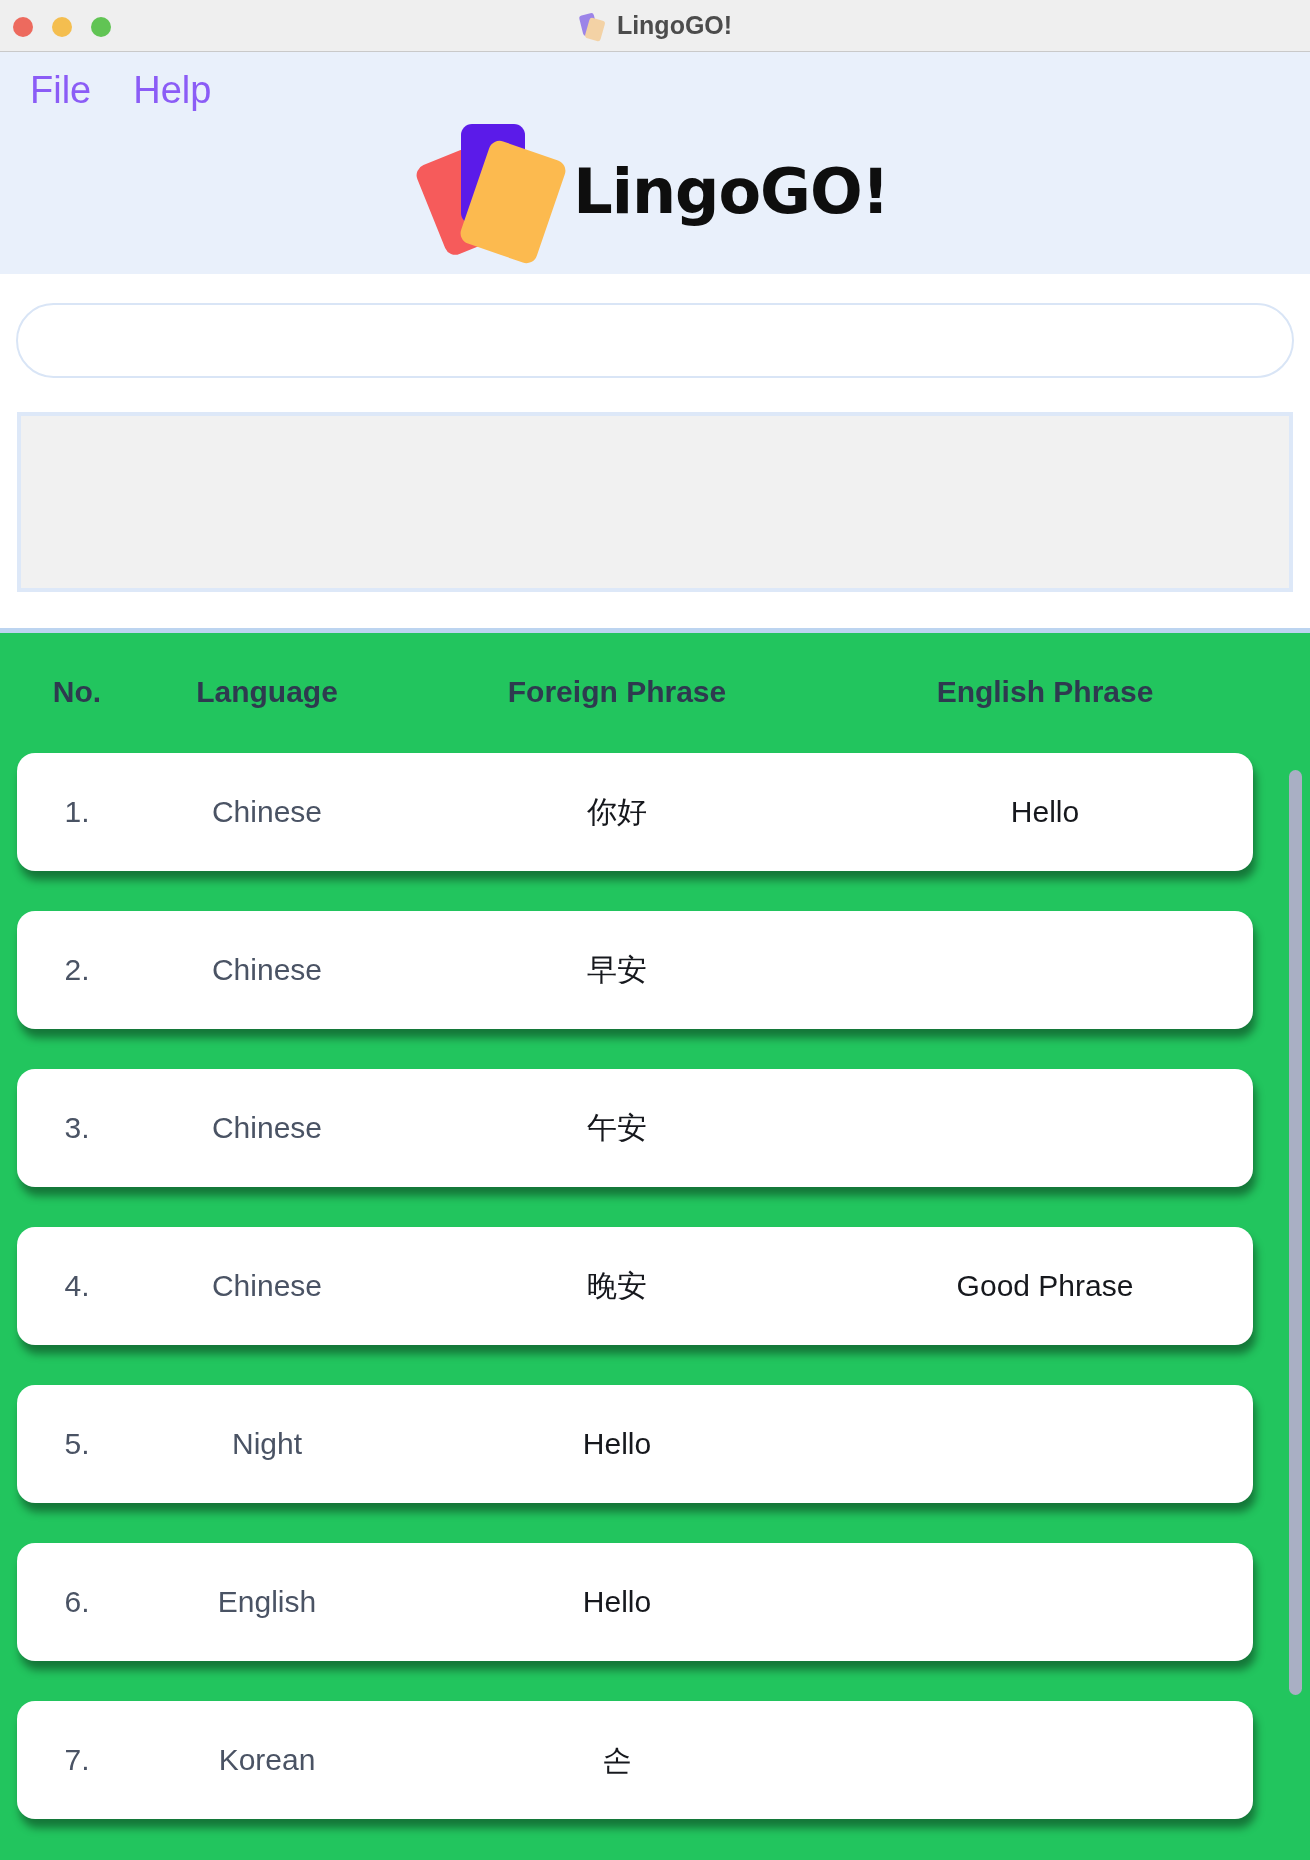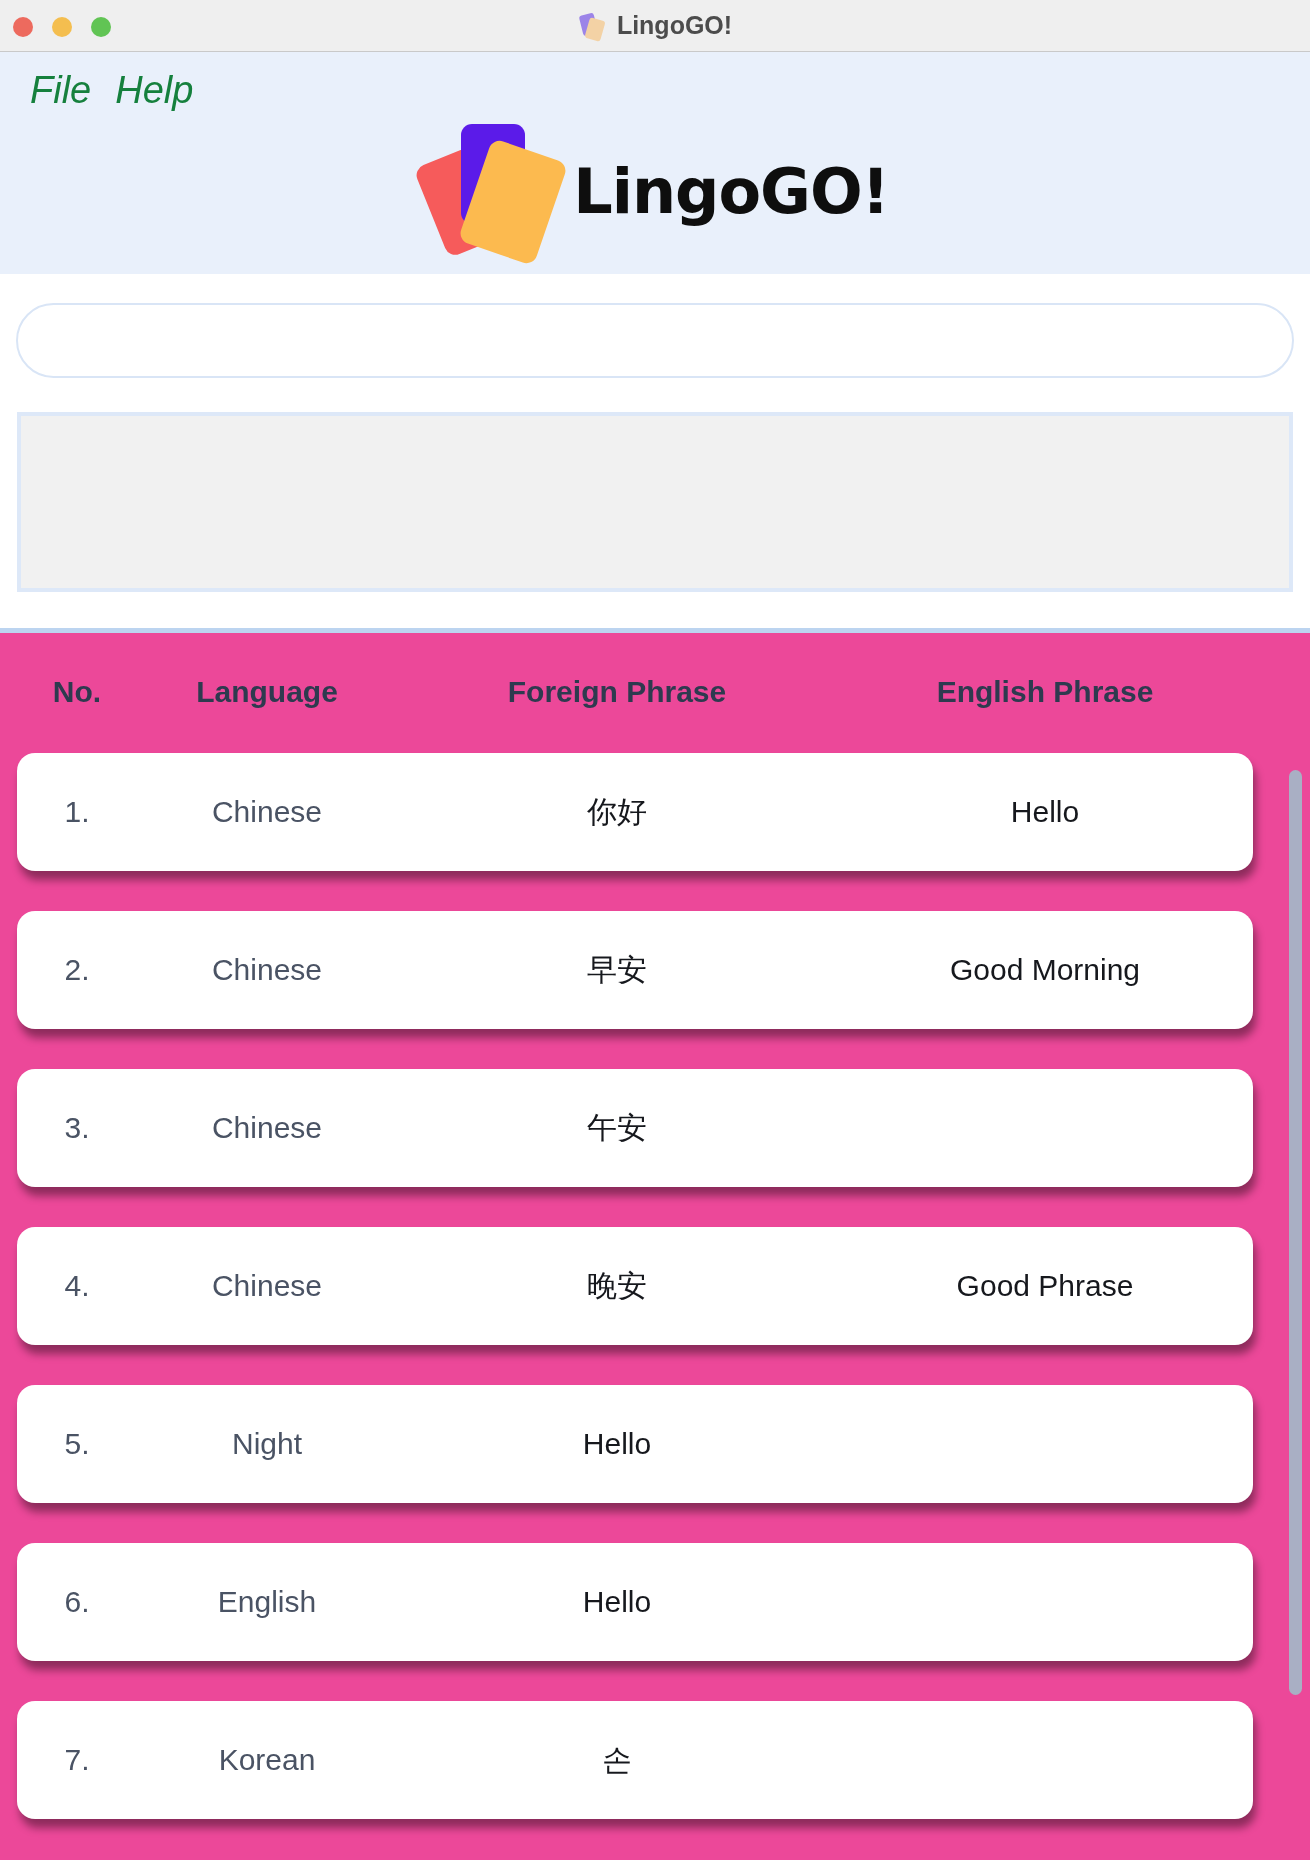--- a/index.html
+++ b/index.html
@@ -34,25 +34,24 @@
     font-size: 25px; font-weight: bold; color: #4C4C4C;
   }
   .mini-logo { position: relative; width: 30px; height: 30px; }
   .mini-logo i { position: absolute; display: block; border-radius: 3px; }
   .mini-logo .mp { width: 15px; height: 21px; background: #9C84E8; left: 3px; top: 3px; transform: rotate(-14deg); }
   .mini-logo .mo { width: 16px; height: 21px; background: #F3D2A5; left: 9px; top: 8px; transform: rotate(16deg); }
 
   
   .header-section { background: #E9F0FB; height: 222px; }
   .menubar {
-    display: flex; gap: 24px;
+    display: flex; gap: 42px;
     padding: 16px 0 0 30px;
-    font-size: 38px; color: #15803d;
+    font-size: 38px; color: #8b5cf6;
     line-height: 1.2;
-    font-style: italic;
   }
   .menu-item { cursor: default; }
   .logo-row {
     display: flex; justify-content: center; align-items: center;
     padding-top: 4px;
     height: 152px;
   }
   .logo-cards { position: relative; width: 150px; height: 140px; }
   .logo-cards i { position: absolute; display: block; border-radius: 11px; }
   .lc-red    { width: 62px; height: 96px;  background: #F65B5B; left: 8px;  top: 32px; transform: rotate(-22deg); z-index: 1; }
@@ -83,21 +82,21 @@
     width: 1276px; height: 180px;
     background: #F1F1F1;
     border: 4px solid #DDE8F8;
   }
 
   .divider { height: 5px; background: #BCD4F0; }
 
   
   .table-section {
     position: relative;
-    background: #ec4899;
+    background: #22c55e;
     height: 1227px;
     overflow: hidden;
   }
   .grid4 {
     display: grid;
     grid-template-columns: 120px 260px 440px 1fr;
   }
   .grid4 > span { text-align: center; }
   .table-header {
     margin-left: 17px;
@@ -182,21 +181,20 @@
       <span class="muted">1.</span>
       <span class="muted">Chinese</span>
       <span class="dark">你好</span>
       <span class="dark">Hello</span>
     </div>
 
     <div class="card grid4">
       <span class="muted">2.</span>
       <span class="muted">Chinese</span>
       <span class="dark">早安</span>
-      <span class="dark">Good Morning</span>
     </div>
 
     <div class="card grid4">
       <span class="muted">3.</span>
       <span class="muted">Chinese</span>
       <span class="dark">午安</span>
     </div>
 
     <div class="card grid4">
       <span class="muted">4.</span>

